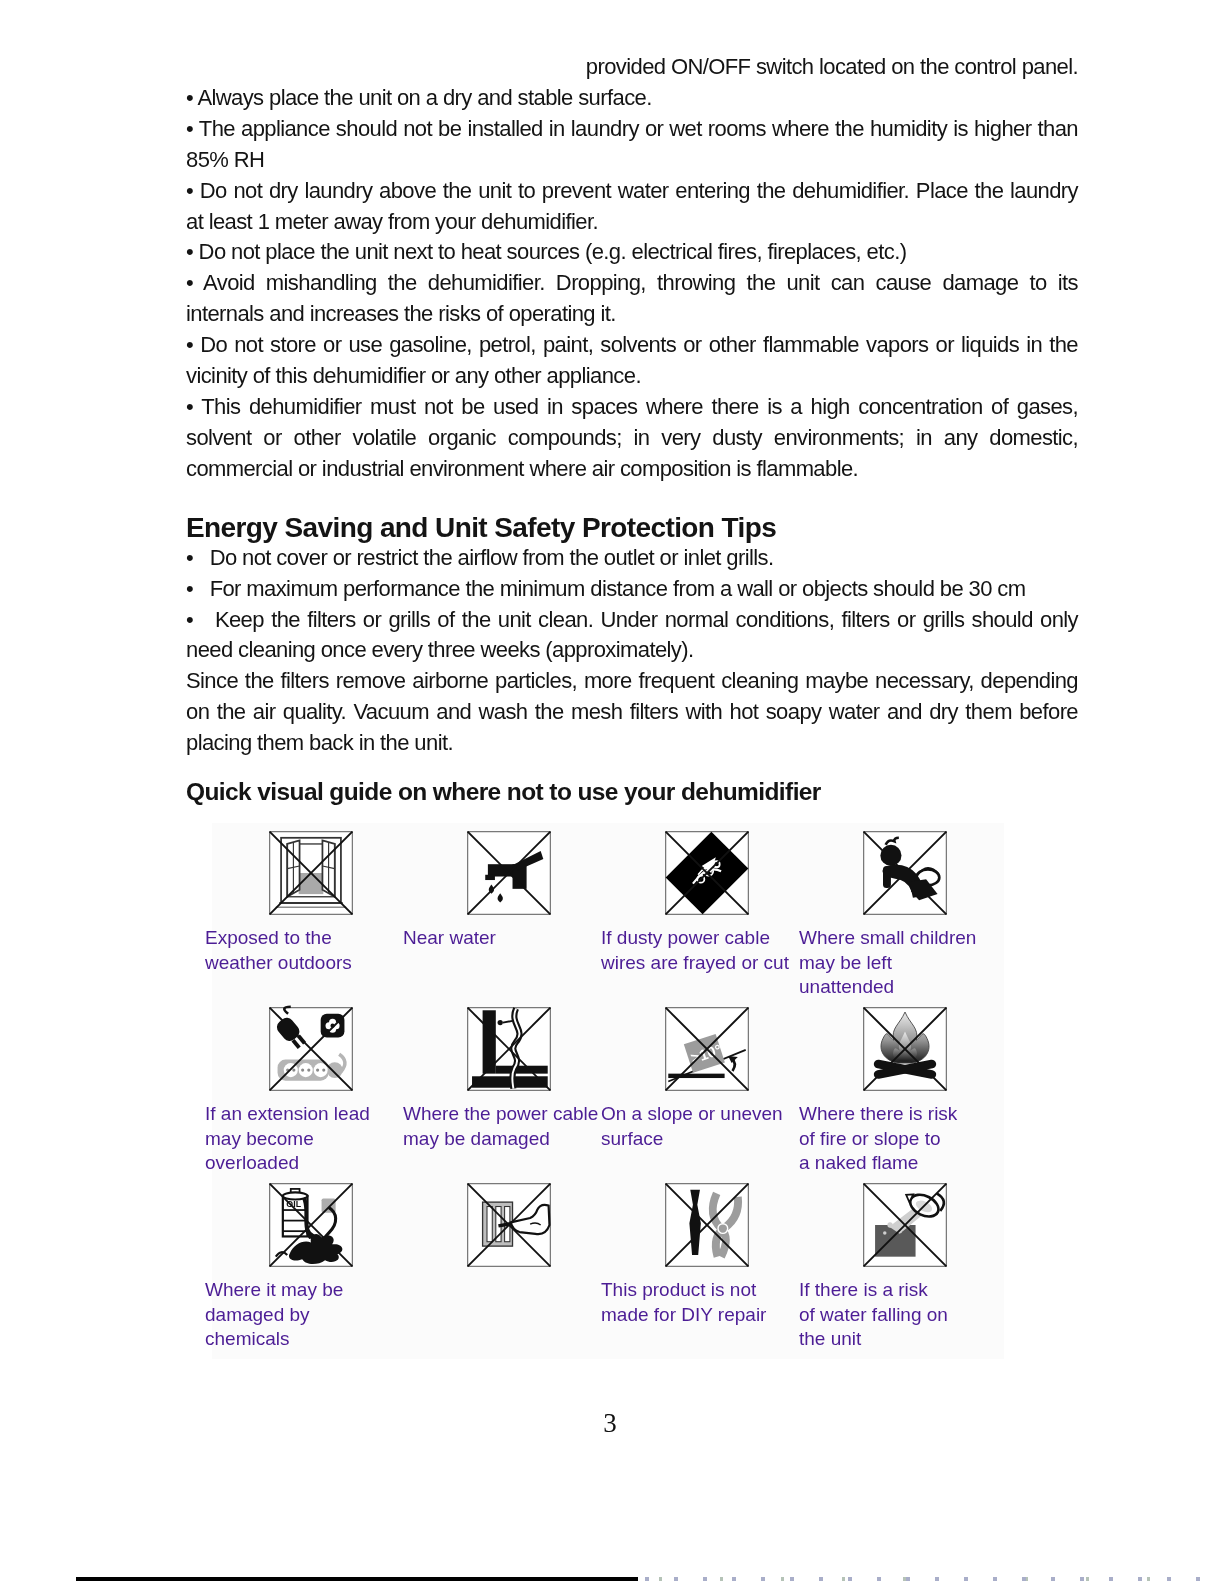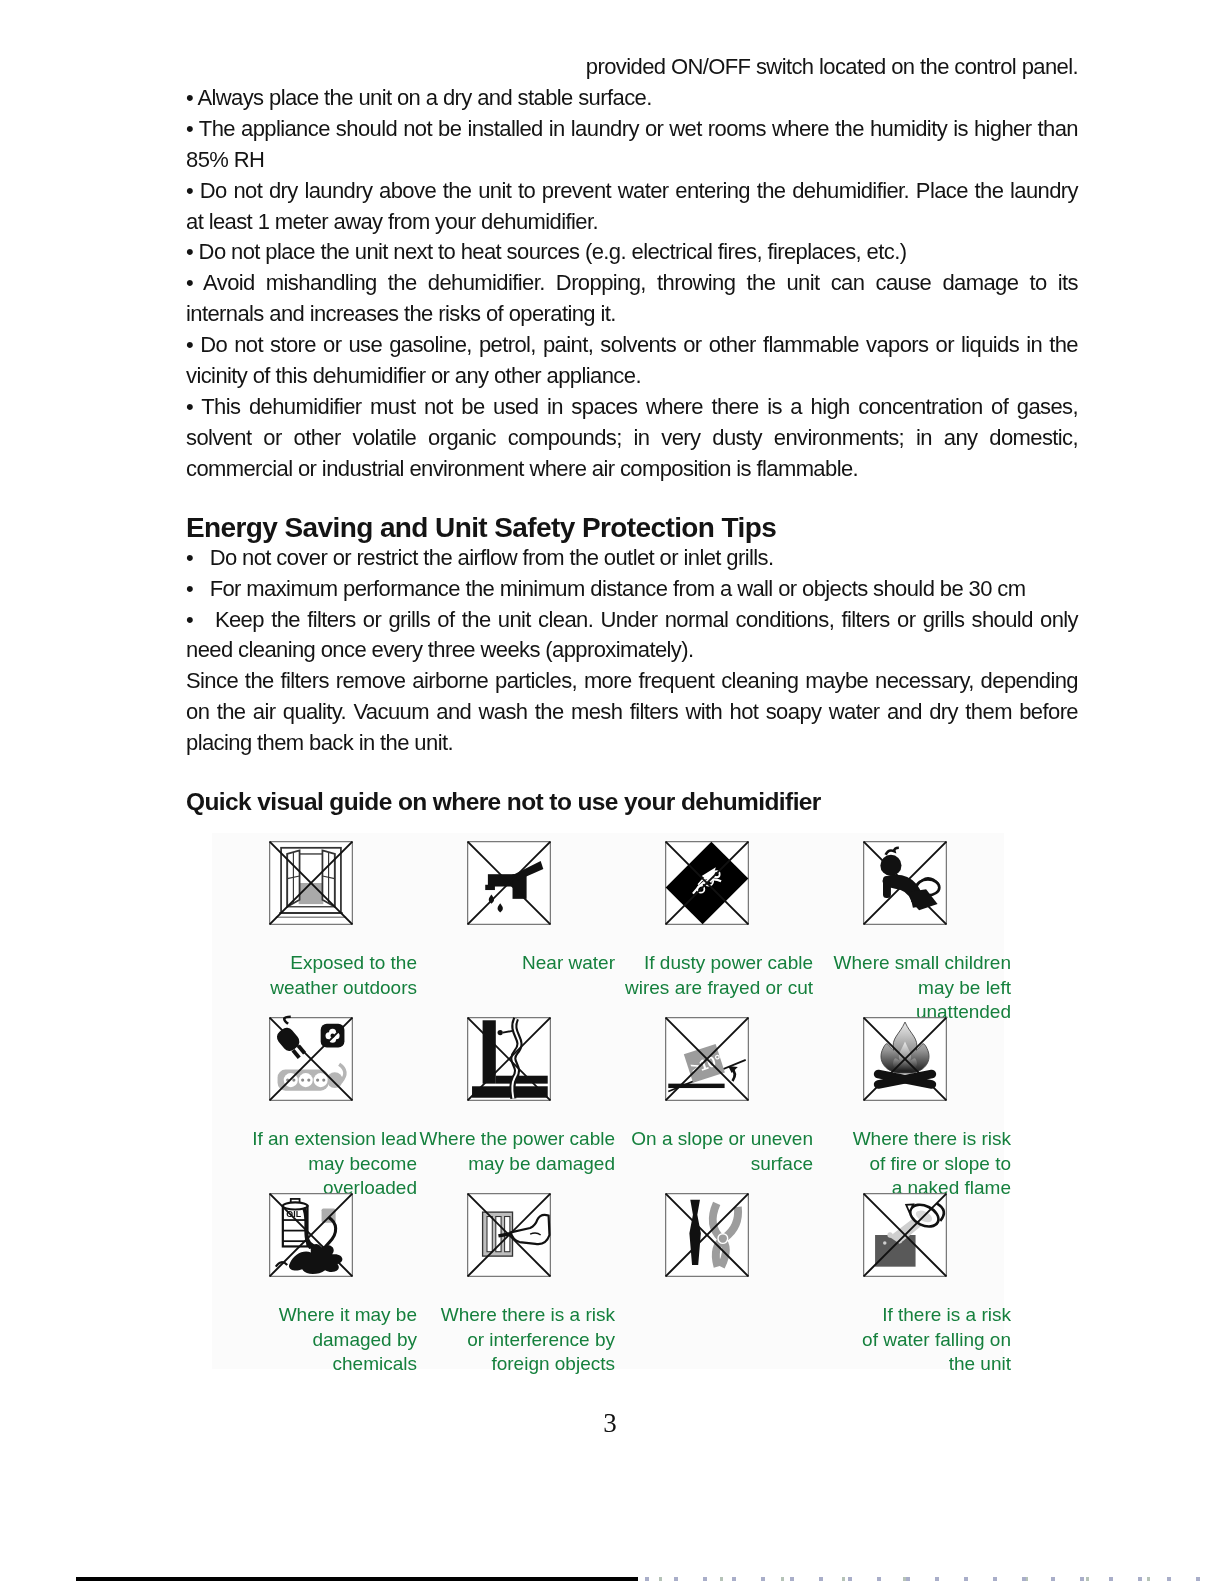--- a/index.html
+++ b/index.html
@@ -4,32 +4,32 @@
 <style>
   html,body{margin:0;padding:0;}
   body{
     width:1220px;height:1583px;background:#ffffff;position:relative;overflow:hidden;
     font-family:"Liberation Sans",sans-serif;color:#141414;
   }
   .content{position:absolute;left:186px;top:52px;width:892px;}
   .body-text{margin:0;font-size:22px;line-height:30.9px;letter-spacing:-0.6px;text-align:justify;}
   .no-justify{text-align:right;}
   h2{margin:27px 0 0;font-size:28px;line-height:31px;letter-spacing:-0.6px;font-weight:bold;}
-  h2.guide-heading{margin-top:26px;font-size:24.5px;line-height:33px;}
+  h2.guide-heading{margin-top:16px;font-size:24.5px;line-height:33px;}
   .guide-grid{
     margin:15px 0 0 26px;width:792px;background:#fbfbfb;
     display:grid;grid-template-columns:repeat(4,198px);grid-auto-rows:176px;
     padding:6px 0 2px;
   }
   .guide-cell{margin:0;display:flex;flex-direction:column;align-items:center;}
   .icon-slot{width:88px;height:88px;display:block;}
   .icon-slot svg{width:88px;height:88px;display:block;}
   .caption{
-    margin-top:24px;width:212px;text-align:right;white-space:pre-line;
-    font-size:19px;line-height:24.5px;color:#15803d;
+    margin-top:9px;width:212px;text-align:left;white-space:pre-line;
+    font-size:19px;line-height:24.5px;color:#4c1d95;
   }
   .page-number{
     position:absolute;left:0;top:1408px;width:100%;text-align:center;
     font-family:"Liberation Serif",serif;font-size:27px;color:#111;
   }
   .bottom-bar{position:absolute;left:76px;top:1577px;width:562px;height:4px;background:#000;}
   .bottom-frag{
     position:absolute;left:645px;top:1577px;width:560px;height:4px;opacity:.75;
     background-image:
       repeating-linear-gradient(90deg,#8d93b8 0 4px,transparent 4px 29px),
@@ -289,37 +289,36 @@
     <rect x="25" y="29" width="6" height="40" fill="#fff" stroke="#333" stroke-width="1.2"></rect>
     <rect x="35" y="29" width="6" height="40" fill="#fff" stroke="#333" stroke-width="1.2"></rect>
     <rect x="45" y="29" width="6" height="40" fill="#fff" stroke="#333" stroke-width="1.2"></rect>
     <line x1="38" y1="51" x2="72" y2="45" stroke="#111" stroke-width="4"></line>
     <path d="M52,47 L74,42 Q80,39 82,33 Q86,25 95,28 L96,50 Q92,62 80,60 L62,58 Q54,56 52,47 Z" fill="#fff" stroke="#111" stroke-width="2.5"></path>
     <path d="M74,49 q7,-3 12,1" stroke="#111" stroke-width="1.6" fill="none"></path>
     <line x1="3" y1="3" x2="97" y2="97" stroke="#111" stroke-width="2.2"></line>
     <line x1="97" y1="3" x2="3" y2="97" stroke="#111" stroke-width="2.2"></line>
   </svg>
 </span>
-        <figcaption class="caption">Where there is a risk
-or interference by
-foreign objects</figcaption>
       </figure>
 
       <figure class="guide-cell">
         <span class="icon-slot">
   <svg viewBox="0 0 100 100" xmlns="http://www.w3.org/2000/svg">
     <rect x="3" y="3" width="94" height="94" fill="#fff" stroke="#777" stroke-width="1.4"></rect>
     <path d="M31,10 L42,10 L39,27 L43,48 L40,84 L33,84 L30,48 L34,27 Z" fill="#111"></path>
     <path d="M61,14 C53,32 56,44 66,54 C74,62 73,72 66,86" stroke="#9d9d9d" stroke-width="9" fill="none"></path>
     <path d="M85,18 C87,36 80,46 70,53 C60,60 58,72 62,86" stroke="#9d9d9d" stroke-width="9" fill="none"></path>
     <circle cx="68" cy="54" r="5.5" fill="#9d9d9d" stroke="#fff" stroke-width="1.6"></circle>
     <line x1="3" y1="3" x2="97" y2="97" stroke="#111" stroke-width="2.2"></line>
     <line x1="97" y1="3" x2="3" y2="97" stroke="#111" stroke-width="2.2"></line>
   </svg>
 </span>
+        <figcaption class="caption">This product is not
+made for DIY repair</figcaption>
       </figure>
 
       <figure class="guide-cell">
         <span class="icon-slot">
   <svg viewBox="0 0 100 100" xmlns="http://www.w3.org/2000/svg">
     <rect x="3" y="3" width="94" height="94" fill="#fff" stroke="#777" stroke-width="1.4"></rect>
     <rect x="16" y="50" width="46" height="36" fill="#595959"></rect>
     <polygon points="58,32 68,40 44,60 32,52" fill="#cfcfcf"></polygon>
     <circle cx="33" cy="50" r="3" fill="#cfcfcf"></circle>
     <circle cx="44" cy="57" r="2.5" fill="#cfcfcf"></circle>

